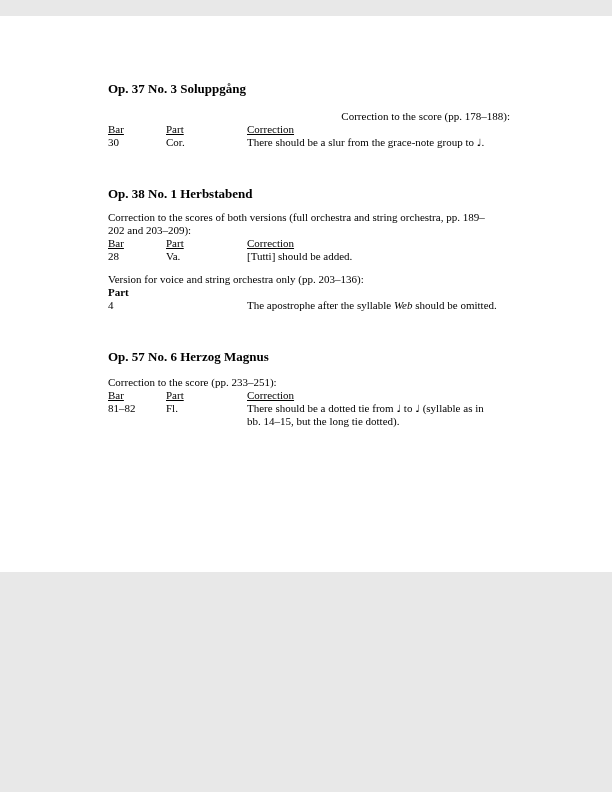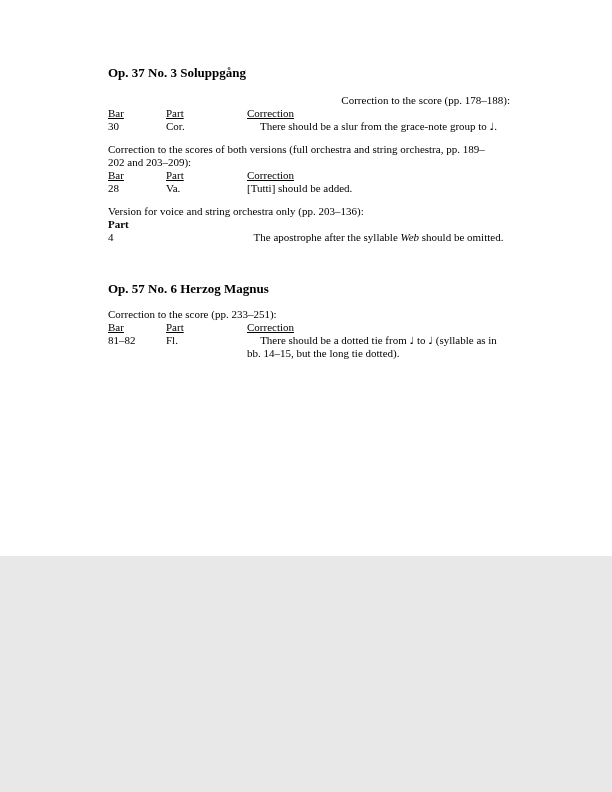--- a/index.html
+++ b/index.html
@@ -4,21 +4,21 @@
 <style>
   html, body {
     margin: 0;
     padding: 0;
     background: #e8e8e8;
   }
   .page {
     position: relative;
     width: 612px;
     height: 556px;
-    margin: 0 auto;
+    margin: 16px auto;
     background: #ffffff;
     overflow: hidden;
     font-family: "Liberation Serif", serif;
     font-size: 11px;
     line-height: 13px;
     color: #000000;
   }
   .content {
     position: absolute;
     left: 108px;
@@ -41,21 +41,21 @@
   .trow {
     display: flex;
     align-items: baseline;
   }
   .c1 { width: 58px; flex: 0 0 58px; }
   .c2 { width: 81px; flex: 0 0 81px; }
   .c3 { flex: 1 1 auto; }
   .u { text-decoration: underline; }
   .bold { font-weight: bold; }
   .ital { font-style: italic; }
-  .nowrap { white-space: nowrap; text-align: center; }
+  .nowrap { white-space: nowrap; }
   .note {
     font-family: "DejaVu Sans", sans-serif;
     font-size: 10px;
   }
 </style>
 </head>
 <body>
 
 <div class="page">
   <div class="content">
@@ -69,20 +69,21 @@
         <span class="c3"><span class="u">Correction</span></span>
       </div>
       <div class="trow">
         <span class="c1">30</span>
         <span class="c2">Cor.</span>
         <span class="c3 nowrap"><span>There should be a slur from the grace-note group to </span><span class="note">♩</span><span>.</span></span>
       </div>
     </section>
 
     <section>
+      <h2 class="op-heading mt37">Op. 38 No. 1 Herbstabend</h2>
       <p class="mt10">
         <span class="nowrap">Correction to the scores of both versions (full orchestra and string orchestra, pp. 189–</span><br>
         <span>202 and 203–209):</span>
       </p>
       <div class="trow">
         <span class="c1"><span class="u">Bar</span></span>
         <span class="c2"><span class="u">Part</span></span>
         <span class="c3"><span class="u">Correction</span></span>
       </div>
       <div class="trow">

